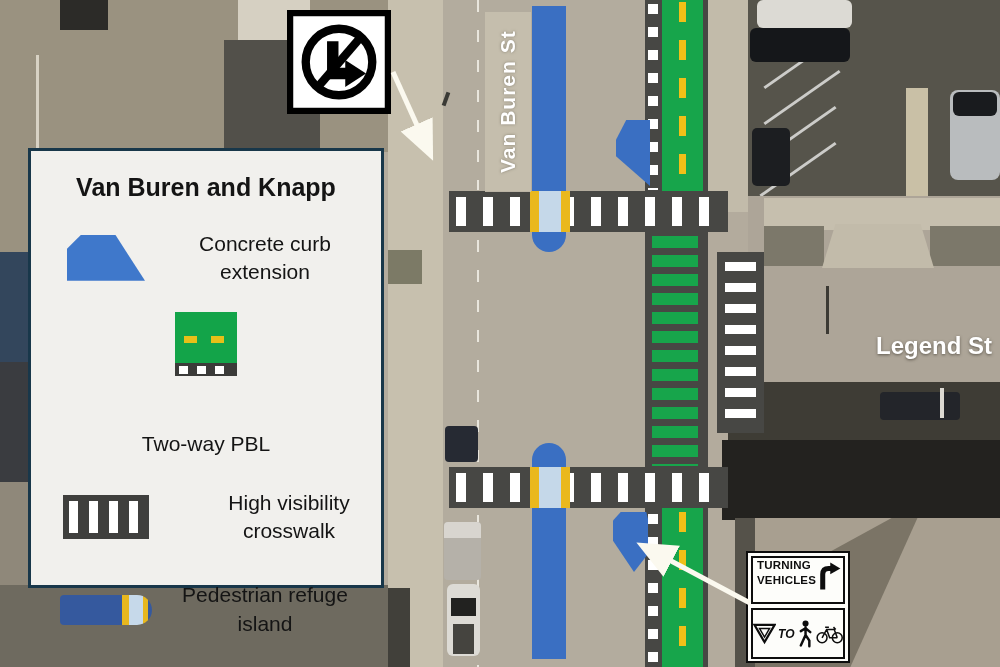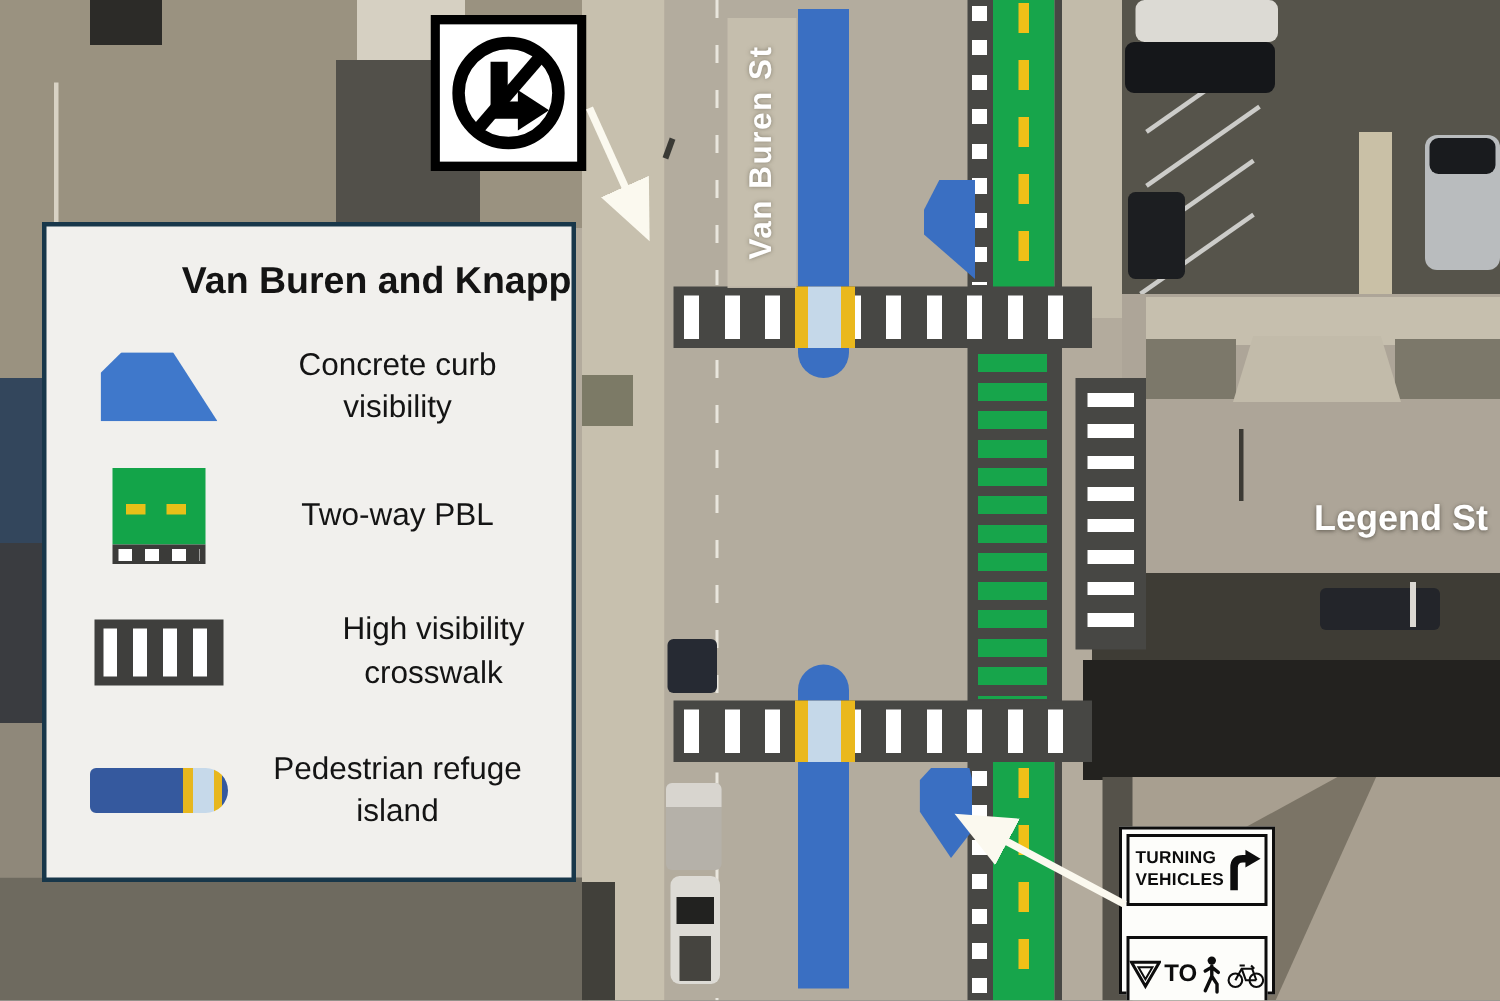--- a/index.html
+++ b/index.html
@@ -24,21 +24,21 @@
   .curb-ext{background:#3a6fc2;}
   .v-label-band{background:rgba(199,191,175,.92);}
   .v-label{writing-mode:vertical-rl;transform:rotate(180deg);color:#fff;font-weight:bold;
            font-size:21px;letter-spacing:1px;text-shadow:0 0 3px rgba(90,85,70,.6);
            width:100%;height:100%;display:flex;align-items:center;justify-content:center;}
   .street-label{color:#fff;font-weight:bold;font-size:24px;text-shadow:0 1px 3px rgba(60,55,45,.7);}
   .parkline{background:rgba(255,255,255,.7);height:3px;transform:rotate(-35deg);}
   
   #legend{left:28px;top:148px;width:350px;height:434px;background:#f1f0ed;
           border:3px solid #18374a;}
-  #legend .title{margin-top:20px;text-align:right;font-weight:bold;font-size:25px;
+  #legend .title{margin-top:20px;text-align:center;font-weight:bold;font-size:25px;
                  line-height:1.3;color:#141414;}
   .leg-row{display:flex;align-items:center;padding:0 16px;}
   .leg-icon{width:118px;display:flex;justify-content:center;flex:0 0 118px;}
   .leg-label{flex:1;text-align:center;font-size:21px;color:#141414;line-height:1.35;
              display:flex;justify-content:center;}
   .leg-label span{display:inline-block;max-width:172px;}
   .icon-curb{width:78px;height:46px;background:#3f78cb;
              clip-path:polygon(0 100%,0 30%,18% 0,62% 0,100% 100%);}
   .icon-pbl{width:62px;height:64px;position:relative;}
   .icon-pbl .g{position:absolute;left:0;top:0;width:62px;height:51px;background:#13a449;}
@@ -48,25 +48,25 @@
              background:repeating-linear-gradient(90deg,#fff 0 9px,transparent 9px 18px);}
   .icon-xwalk{width:86px;height:44px;background:#3f3f3d;position:relative;}
   .icon-xwalk .st{position:absolute;left:6px;top:6px;width:74px;height:32px;
              background:repeating-linear-gradient(90deg,#fff 0 9px,transparent 9px 20px);}
   .icon-refuge{width:92px;height:30px;border-radius:4px 15px 15px 4px;
              background:linear-gradient(90deg,#35599e 0 62px,#e7b71e 62px 69px,#c6d9ea 69px 83px,#e7b71e 83px 88px,#35599e 88px 100%);}
   
   .sign{background:#fdfdfa;border:2px solid #0d0d0d;box-sizing:border-box;}
   #turn-sign{left:746px;top:551px;width:104px;height:112px;padding:3px;}
   .ts-panel{border:2px solid #0d0d0d;box-sizing:border-box;background:#fdfdfa;}
-  .ts-top{height:48px;display:flex;align-items:center;margin-bottom:20px;}
+  .ts-top{height:48px;display:flex;margin-bottom:4px;}
   .ts-words{flex:1;padding-left:4px;font-weight:bold;font-size:11.5px;line-height:1.3;
             letter-spacing:.2px;color:#0d0d0d;}
   .ts-bottom{height:51px;display:flex;align-items:center;justify-content:center;gap:2px;}
-  .ts-to{font-weight:bold;font-size:16px;color:#0d0d0d;}
+  .ts-to{font-weight:bold;font-size:12px;color:#0d0d0d;font-style:italic;}
   svg{display:block;}
 </style>
 </head>
 <body>
 
 <div id="stage">
 
   <div class="abs roof" style="left:0;top:0;width:432px;height:152px;"></div>
   <div class="abs" style="left:60px;top:0;width:48px;height:30px;background:#2c2b28;"></div>
   <div class="abs" style="left:238px;top:0;width:72px;height:42px;background:#d6d0c2;"></div>
@@ -220,25 +220,25 @@
   <div id="legend" class="abs">
     <div class="title">
       <div>Van Buren and Knapp</div>
     </div>
 
     <div class="leg-row" style="margin-top:26px;">
       <div class="leg-icon">
           <div class="icon-curb"></div>
         </div>
       <div class="leg-label">
-          <span>Concrete curb visibility</span>
-        </div>
-    </div>
-
-    <div class="leg-row" style="margin-top:26px;">
+          <span>Concrete curb extension</span>
+        </div>
+    </div>
+
+    <div class="leg-row" style="margin-top:26px;flex-direction:column;">
       <div class="leg-icon">
         <div class="icon-pbl">
           <div class="g"></div>
           <div class="d" style="left:9px;"></div>
           <div class="d" style="left:36px;"></div>
           <div class="s"></div>
           <div class="sq"></div>
         </div>
       </div>
       <div class="leg-label">

